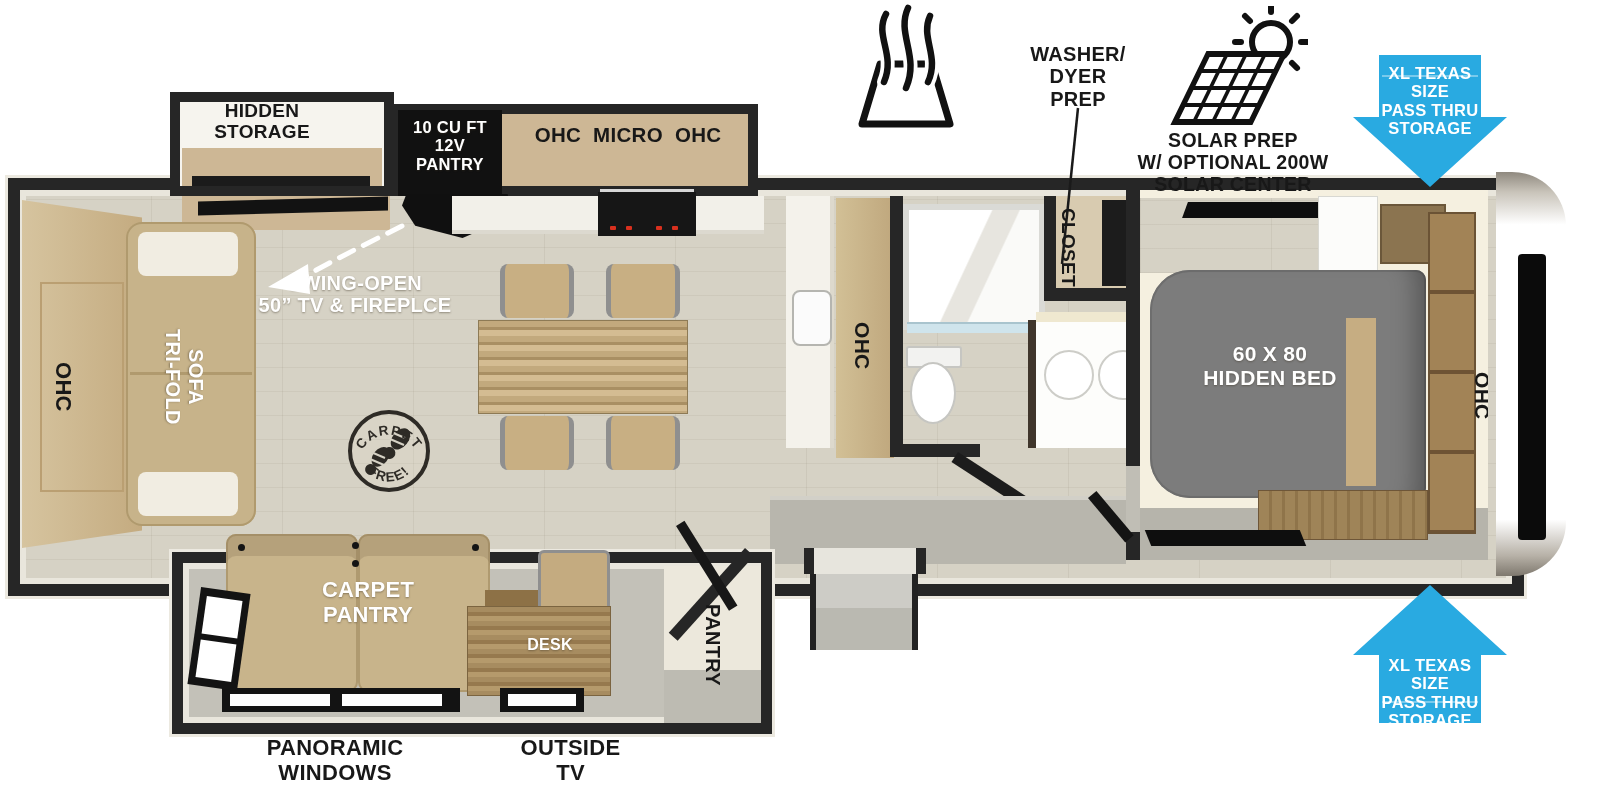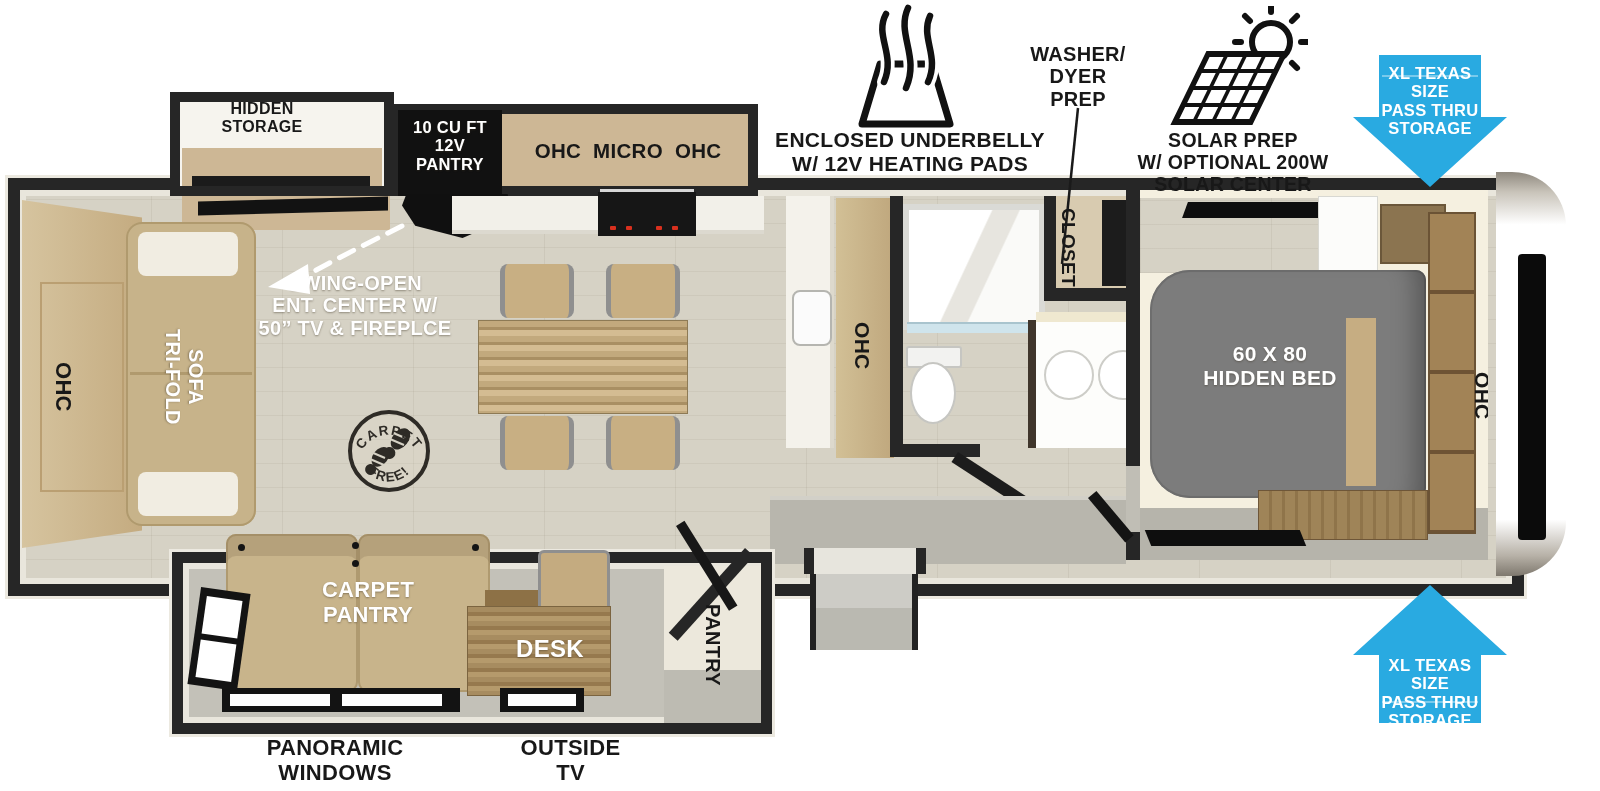--- a/index.html
+++ b/index.html
@@ -28,36 +28,36 @@
   <div class="abs wood" style="left:8px;top:178px;width:1492px;height:394px;border:12px solid #262626;
               box-shadow:0 0 0 3px #ece9e0, inset 0 0 0 6px #e9e6dc;"></div>
 
   <div class="abs" style="left:1496px;top:172px;width:70px;height:404px;border-radius:0 54px 54px 0;
               background:linear-gradient(180deg,#8f897f 0%,#c9c4ba 5%,#ffffff 13%,#ffffff 86%,#b7b1a7 95%,#7e786e 100%);"></div>
   <div class="abs" style="left:1518px;top:254px;width:28px;height:286px;background:#0b0b0b;border-radius:4px;"></div>
 
   <div class="abs" style="left:170px;top:92px;width:224px;height:104px;border:10px solid #262626;background:#f6f4ee;box-sizing:border-box;"></div>
   <div class="abs tan" style="left:182px;top:148px;width:200px;height:38px;"></div>
   <div class="abs" style="left:192px;top:176px;width:178px;height:10px;background:#1b1b1b;"></div>
-  <div class="abs lbl" style="left:180px;top:100px;width:164px;font-size:16px;">
+  <div class="abs lbl" style="left:180px;top:100px;width:164px;font-size:19px;">
     <div>HIDDEN</div>
     <div>STORAGE</div>
   </div>
 
   <div class="abs tan" style="left:390px;top:104px;width:368px;height:92px;border:10px solid #262626;box-sizing:border-box;"></div>
 
   <div class="abs" style="left:398px;top:110px;width:104px;height:86px;background:#111;"></div>
   <div class="abs" style="left:402px;top:194px;width:110px;height:44px;background:#101010;
               clip-path:polygon(4% 0,96% 0,100% 52%,55% 100%,12% 72%,0 26%);"></div>
   <div class="abs lbl wlbl" style="left:398px;top:118px;width:104px;font-size:16.5px;">
     <div>10 CU FT</div>
     <div>12V</div>
     <div>PANTRY</div>
   </div>
-  <div class="abs lbl" style="left:500px;top:140px;width:256px;font-size:20.5px;white-space:pre;">OHC  MICRO  OHC</div>
+  <div class="abs lbl" style="left:500px;top:124px;width:256px;font-size:20.5px;white-space:pre;">OHC  MICRO  OHC</div>
 
   <div class="abs" style="left:452px;top:196px;width:312px;height:38px;background:#f2f0e9;box-shadow:inset 0 -4px 0 #dcd9cf;"></div>
   <div class="abs" style="left:600px;top:189px;width:94px;height:7px;background:#d7d7d7;border-bottom:1px solid #888;"></div>
   <div class="abs" style="left:598px;top:192px;width:98px;height:44px;background:#161616;"></div>
   <div class="reddot" style="left:610px;top:226px;"></div>
   <div class="reddot" style="left:626px;top:226px;"></div>
   <div class="reddot" style="left:656px;top:226px;"></div>
   <div class="reddot" style="left:672px;top:226px;"></div>
 
   <div class="abs tan" style="left:182px;top:196px;width:208px;height:34px;"></div>
@@ -79,21 +79,20 @@
   </div>
 
   <div class="abs grain" style="left:478px;top:320px;width:208px;height:92px;border:1px solid #8d7a55;"></div>
   <div class="abs" style="left:500px;top:264px;width:64px;height:54px;background:#c8af83;border-radius:8px;border-left:5px solid #8f8f8f;border-right:5px solid #8f8f8f;"></div>
   <div class="abs" style="left:606px;top:264px;width:64px;height:54px;background:#c8af83;border-radius:8px;border-left:5px solid #8f8f8f;border-right:5px solid #8f8f8f;"></div>
   <div class="abs" style="left:500px;top:416px;width:64px;height:54px;background:#c8af83;border-radius:8px;border-left:5px solid #8f8f8f;border-right:5px solid #8f8f8f;"></div>
   <div class="abs" style="left:606px;top:416px;width:64px;height:54px;background:#c8af83;border-radius:8px;border-left:5px solid #8f8f8f;border-right:5px solid #8f8f8f;"></div>
 
   <div class="abs lbl wlbl" style="left:200px;top:272px;width:310px;font-size:20px;">
     <div>SWING-OPEN</div>
-    <div>ENT. CENTER W/</div>
     <div>50” TV &amp; FIREPLCE</div>
   </div>
 
   <svg class="abs" style="left:346px;top:408px;" width="86" height="86" viewBox="0 0 86 86">
     <defs>
       <path id="arcTop" d="M 13,50 A 31,31 0 0 1 73,50"></path>
       <path id="arcBot" d="M 15,52 A 29,29 0 0 0 71,52"></path>
     </defs>
     <circle cx="43" cy="43" r="39" fill="rgba(235,225,205,0.15)" stroke="#2e2b26" stroke-width="4"></circle>
     <g fill="#2e2b26">
@@ -198,21 +197,21 @@
   <div class="dot" style="left:352px;top:560px;"></div>
   <div class="dot" style="left:472px;top:544px;"></div>
   <div class="abs lbl wlbl" style="left:268px;top:578px;width:200px;font-size:22px;">
     <div>CARPET</div>
     <div>PANTRY</div>
   </div>
 
   <div class="abs" style="left:485px;top:590px;width:92px;height:18px;background:#8d7146;"></div>
   <div class="abs" style="left:538px;top:550px;width:66px;height:62px;background:#c4ab80;border:3px solid #8f8f8f;border-radius:6px;"></div>
   <div class="abs deskwood" style="left:467px;top:606px;width:142px;height:88px;border:1px solid #7b6440;"></div>
-  <div class="abs lbl wlbl" style="left:467px;top:636px;width:166px;font-size:24px;">DESK</div>
+  <div class="abs lbl wlbl" style="left:467px;top:636px;width:166px;font-size:16px;">DESK</div>
 
   <div class="abs" style="left:222px;top:688px;width:238px;height:24px;background:#131313;">
     <div class="abs" style="left:8px;top:6px;width:100px;height:12px;background:#fff;"></div>
     <div class="abs" style="left:120px;top:6px;width:100px;height:12px;background:#fff;"></div>
   </div>
   <div class="abs" style="left:500px;top:688px;width:84px;height:24px;background:#131313;">
     <div class="abs" style="left:8px;top:6px;width:68px;height:12px;background:#fff;"></div>
   </div>
   <div class="abs" style="left:194px;top:590px;width:50px;height:98px;background:#131313;transform:rotate(8deg);">
     <div class="abs" style="left:7px;top:8px;width:36px;height:38px;background:#fff;"></div>
@@ -232,24 +231,20 @@
     <path d="M 20,122 L 38,62 L 90,62 L 108,122 Z" fill="none" stroke="#111" stroke-width="7" stroke-linejoin="round"></path>
     <g fill="none" stroke-linecap="round">
       <path d="M 44,12 C 32,34 54,52 42,80" stroke="#fff" stroke-width="14"></path>
       <path d="M 44,12 C 32,34 54,52 42,80" stroke="#111" stroke-width="6.5"></path>
       <path d="M 66,6 C 54,32 78,54 64,86" stroke="#fff" stroke-width="14"></path>
       <path d="M 66,6 C 54,32 78,54 64,86" stroke="#111" stroke-width="6.5"></path>
       <path d="M 88,14 C 78,36 98,54 86,80" stroke="#fff" stroke-width="14"></path>
       <path d="M 88,14 C 78,36 98,54 86,80" stroke="#111" stroke-width="6.5"></path>
     </g>
   </svg>
-  <div class="abs lbl" style="left:745px;top:128px;width:330px;font-size:21px;">
-    <div>ENCLOSED UNDERBELLY</div>
-    <div>W/ 12V HEATING PADS</div>
-  </div>
 
   <div class="abs lbl" style="left:1008px;top:43px;width:140px;font-size:20px;">
     <div>WASHER/</div>
     <div>DYER</div>
     <div>PREP</div>
   </div>
 
   <svg class="abs" style="left:1158px;top:6px;" width="150" height="122" viewBox="0 0 150 122">
     <g stroke="#111" stroke-width="6" stroke-linecap="round" fill="none">
       <circle cx="113" cy="36" r="19"></circle>

